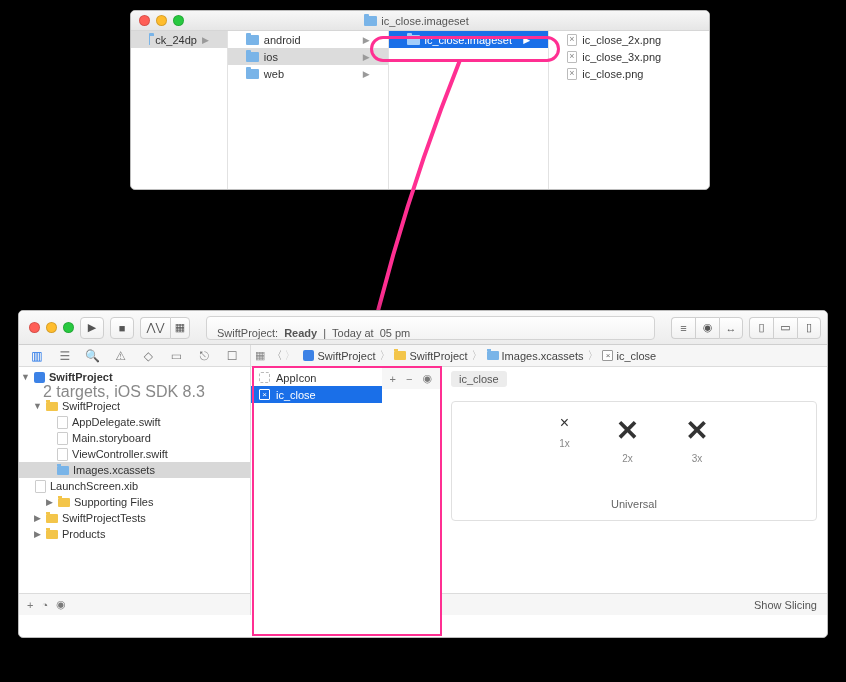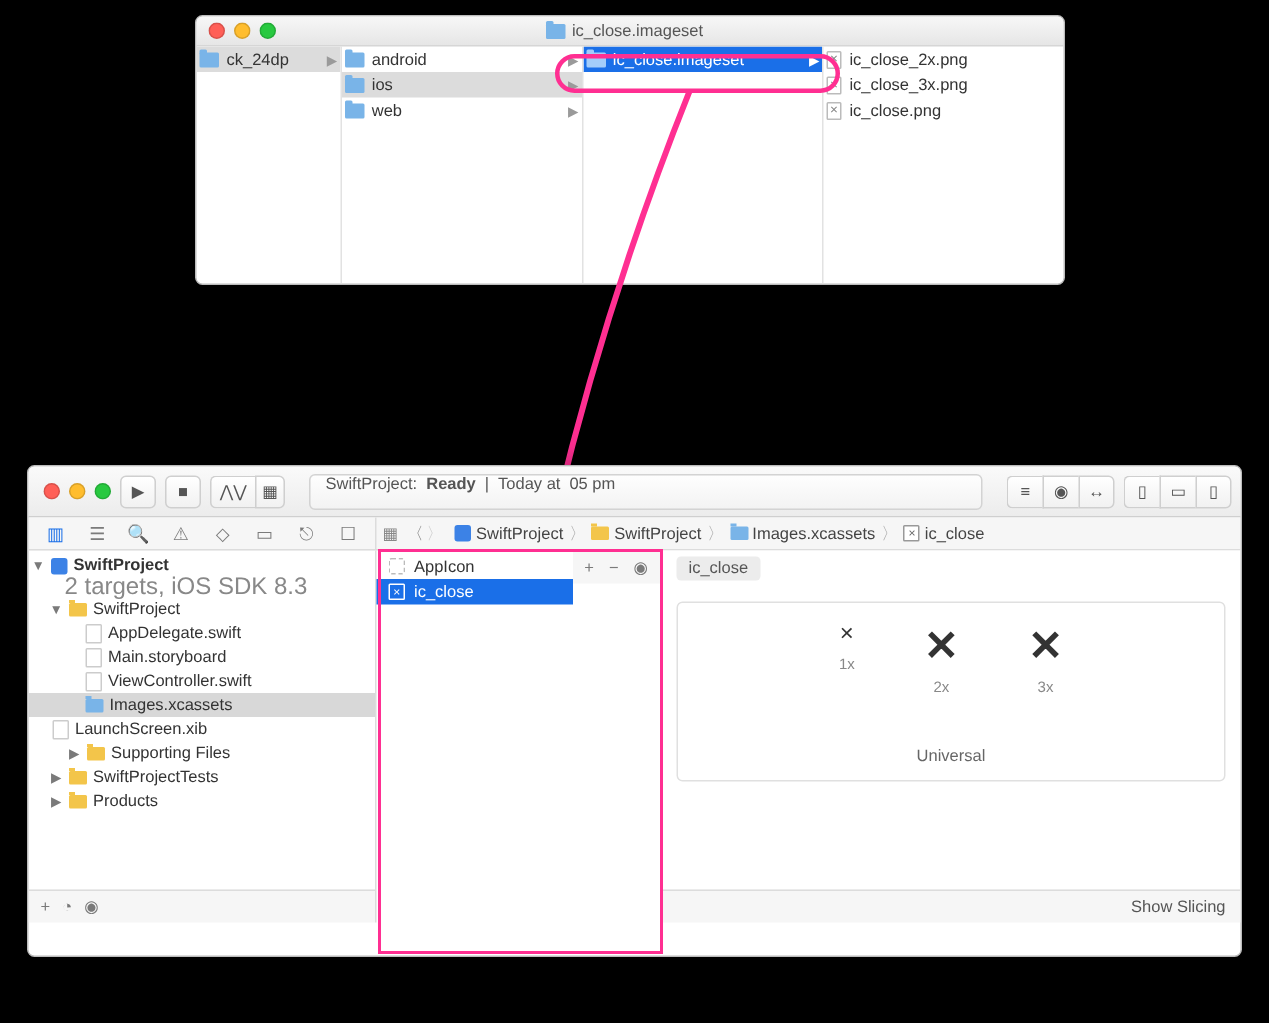--- a/index.html
+++ b/index.html
@@ -35,21 +35,21 @@
   .traffic { display:flex; gap:6px; padding-left:8px; }
   .tl { width:11px; height:11px; border-radius:50%; border:0.5px solid rgba(0,0,0,0.15);}
   .tl.r{background:#ff5f57;} .tl.y{background:#ffbd2e;} .tl.g{background:#28c940;}
   .finder-title { flex:1; text-align:center; display:flex; align-items:center; justify-content:center; gap:4px;}
   .folder-ico { width:13px; height:10px; background:#79b4e8; border-radius:1px; position:relative;}
   .folder-ico::before { content:""; position:absolute; top:-2px; left:0; width:5px; height:3px; background:#79b4e8; border-radius:1px 1px 0 0;}
 
   .columns { display:flex; height: calc(100% - 20px); }
   .col { flex:1; border-right:1px solid #e2e2e2; overflow:hidden; font-size:11px; }
   .col:last-child{border-right:none;}
-  .row { display:flex; align-items:center; height:17px; padding:0 2px; gap:5px; cursor:default;}
+  .row { display:flex; align-items:center; height:17px; padding:0 18px; gap:5px; cursor:default;}
   .row.sel-grey { background:#dcdcdc; }
   .row.sel-blue { background:#1a6fe8; color:#fff; }
   .row.sel-blue .folder-ico{ background:#a3cdfa;}
   .row.sel-blue .folder-ico::before{ background:#a3cdfa;}
   .chev { margin-left:auto; font-size:9px; color:#9a9a9a;}
   .row.sel-blue .chev{color:#fff;}
   .file-ico { width:10px;height:12px;background:#fff;border:1px solid #bbb;border-radius:1px;position:relative;}
   .file-ico::after{content:"×";position:absolute;top:-1px;left:1px;font-size:9px;color:#888;}
   .json-ico{width:10px;height:12px;background:#fff;border:1px solid #bbb;border-radius:1px;}
 
@@ -64,21 +64,21 @@
     background:linear-gradient(#fafafa,#ececec);
     border-bottom:1px solid #cfcfcf;
     display:flex; align-items:center; padding:0 6px; gap:6px;
   }
   .xc-toolbar .traffic{padding-left:4px;}
   .tb-btn { height:22px; min-width:24px; background:linear-gradient(#fff,#f1f1f1); border:1px solid #cfcfcf; border-radius:4px; display:flex;align-items:center;justify-content:center; font-size:11px;color:#555;}
   .tb-group{display:flex;}
   .tb-group .tb-btn{border-radius:0;border-right:none;}
   .tb-group .tb-btn:first-child{border-radius:4px 0 0 4px;}
   .tb-group .tb-btn:last-child{border-radius:0 4px 4px 0;border-right:1px solid #cfcfcf;}
-  .status-pill { flex:1; margin:0 10px; height:24px; background:linear-gradient(#fefefe,#f3f3f3); border:1px solid #d3d3d3; border-radius:4px; display:flex;align-items:flex-start;padding:0 10px;gap:6px;font-size:11px;color:#555;}
+  .status-pill { flex:1; margin:0 10px; height:24px; background:linear-gradient(#fefefe,#f3f3f3); border:1px solid #d3d3d3; border-radius:4px; display:flex;align-items:flex-end;padding:0 10px;gap:6px;font-size:11px;color:#555;}
 
   .xc-under { height:22px; background:#f6f6f6; border-bottom:1px solid #dcdcdc; display:flex; align-items:stretch;}
   .nav-tabs { width:232px; display:flex; align-items:center; gap:0; border-right:1px solid #dcdcdc; padding:0 4px;}
   .nav-tabs span{flex:1;display:flex;align-items:center;justify-content:center;color:#7b7b7b;font-size:12px;}
   .nav-tabs .active{color:#1a6fe8;}
   .jumpbar { flex:1; display:flex; align-items:center; padding:0 4px; gap:2px; font-size:11px; color:#444;}
   .jb-seg{display:flex;align-items:center;gap:3px;}
   .jb-sep{color:#aaa;margin:0 2px;}
   .mini-folder{width:12px;height:9px;background:#79b4e8;border-radius:1px;position:relative;}
   .mini-folder::before{content:"";position:absolute;top:-2px;left:0;width:4px;height:2px;background:#79b4e8;}

